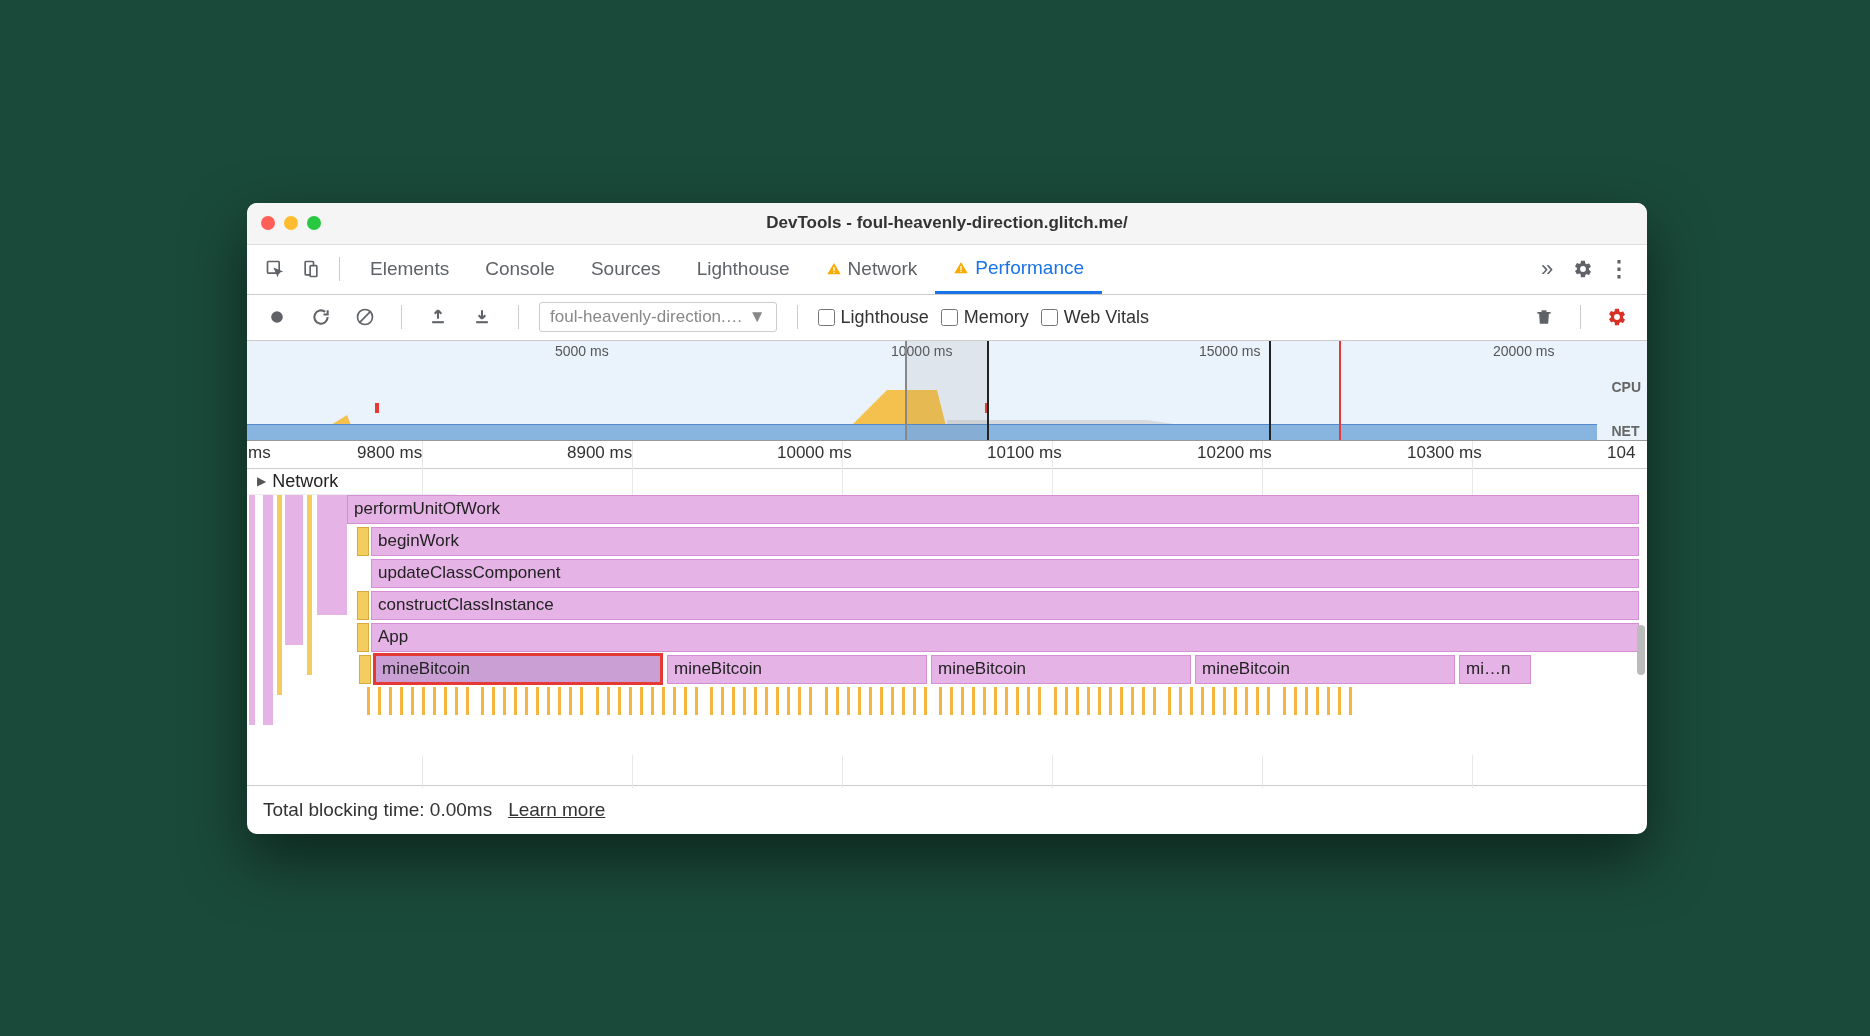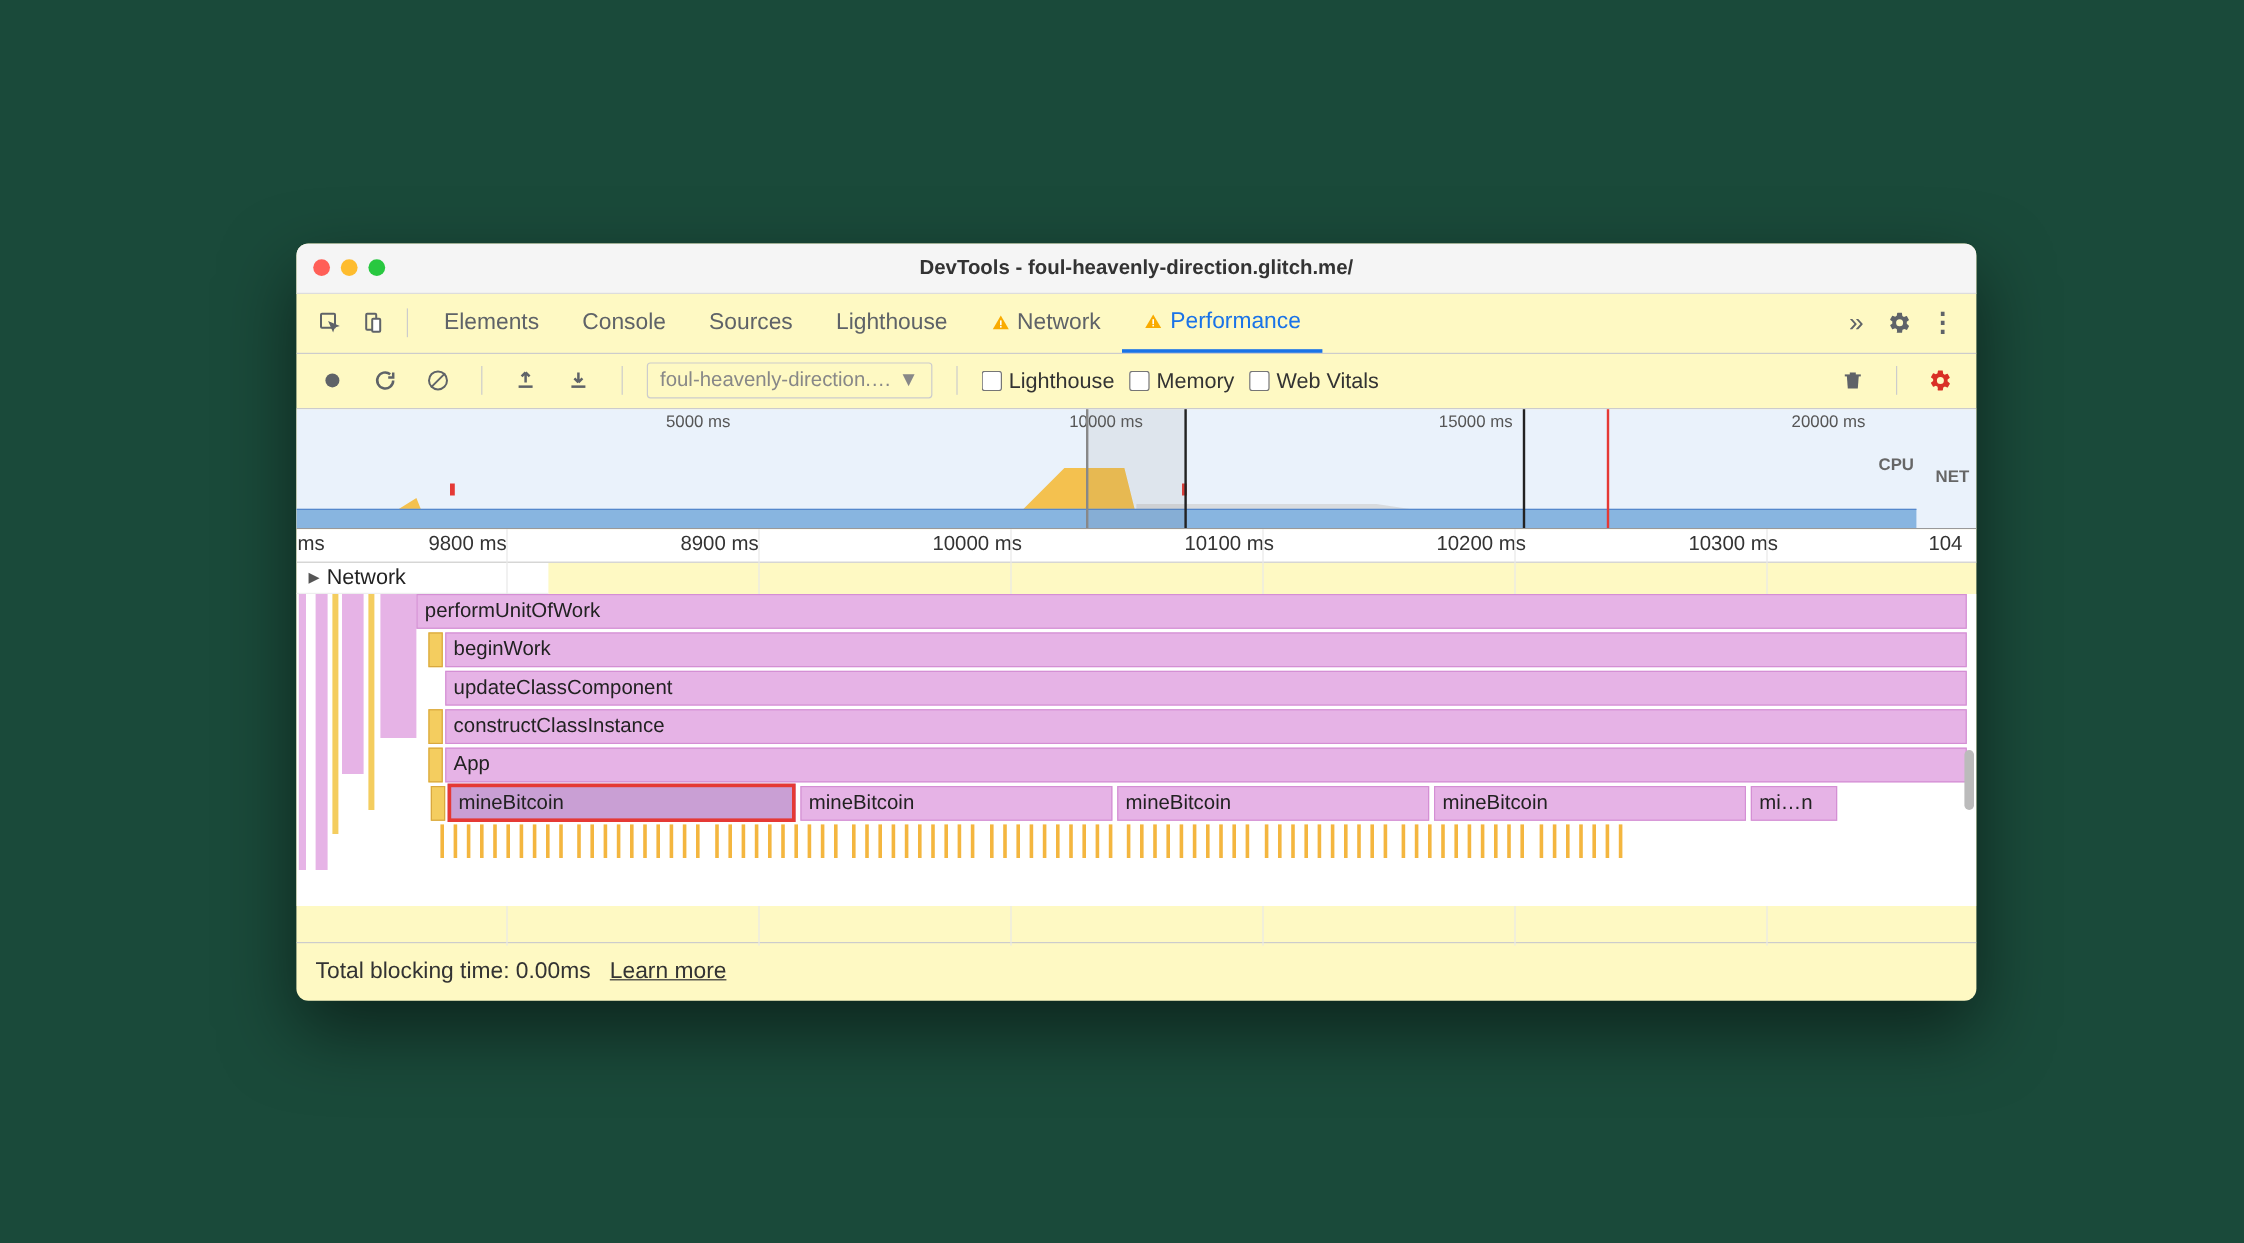--- a/index.html
+++ b/index.html
@@ -7,21 +7,21 @@
     background: #1a4a3a;
     font-family: -apple-system, BlinkMacSystemFont, "Segoe UI", Helvetica, Arial, sans-serif;
     display: flex;
     align-items: center;
     justify-content: center;
     min-height: 100vh;
     padding: 40px;
   }
   .window {
     width: 1400px;
-    background: #fef9c3;
+    background: #ffffff;
     border-radius: 10px;
     box-shadow: 0 25px 60px rgba(0,0,0,0.5);
     overflow: hidden;
     margin-left: 24px;
   }
   .titlebar {
     height: 42px;
     background: #f5f5f5;
     border-bottom: 1px solid #ddd;
     display: flex;
@@ -80,21 +80,21 @@
   .ov-tick { position: absolute; }
   .ov-mountain {
     position: absolute; bottom: 0; left: 0; right: 0; height: 55px;
   }
   .ov-net {
     position: absolute; bottom: 0; left: 0; right: 50px; height: 16px;
     background: #88b5e0;
     border-top: 1px solid #5588cc;
   }
   .ov-labels {
-    position: absolute; right: 6px; top: 38px; display: flex; flex-direction: row; gap: 18px;
+    position: absolute; right: 6px; top: 38px; display: flex; flex-direction: column; gap: 18px;
     font-size: 14px; font-weight: 700; color: #666;
   }
   .ov-labels span:last-child { margin-top: 10px; }
   .ov-selection {
     position: absolute; top: 0; bottom: 0; border-left: 2px solid #888; border-right: 2px solid #222;
     background: rgba(120,120,120,0.1);
   }
   .ov-redline { position: absolute; top: 0; bottom: 0; width: 2px; background: #e53935; }
   .ov-blackline { position: absolute; top: 0; bottom: 0; width: 2px; background: #222; }
 

